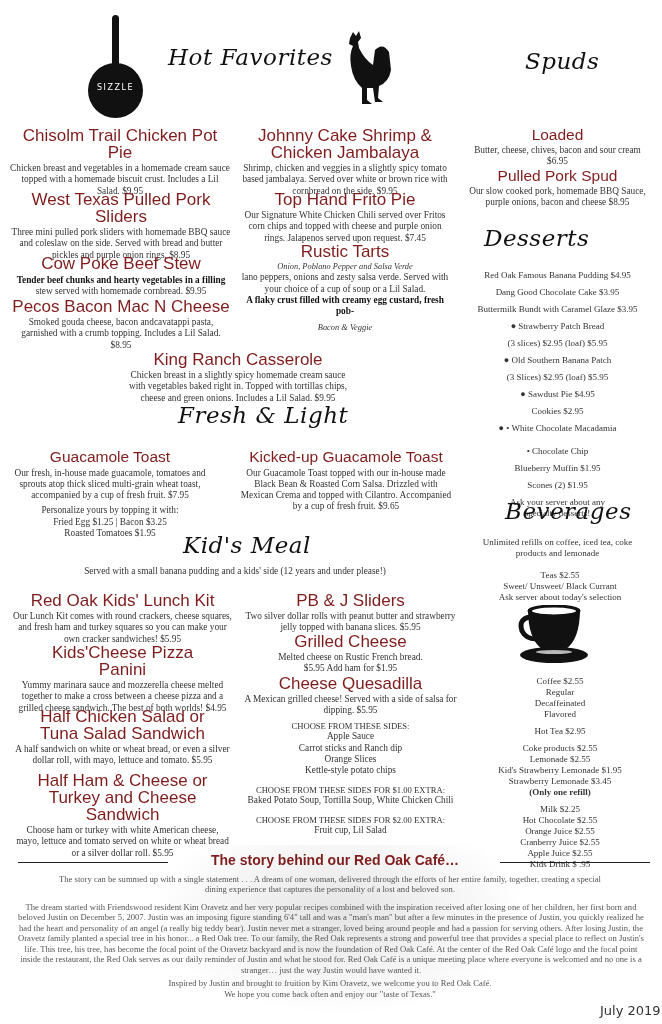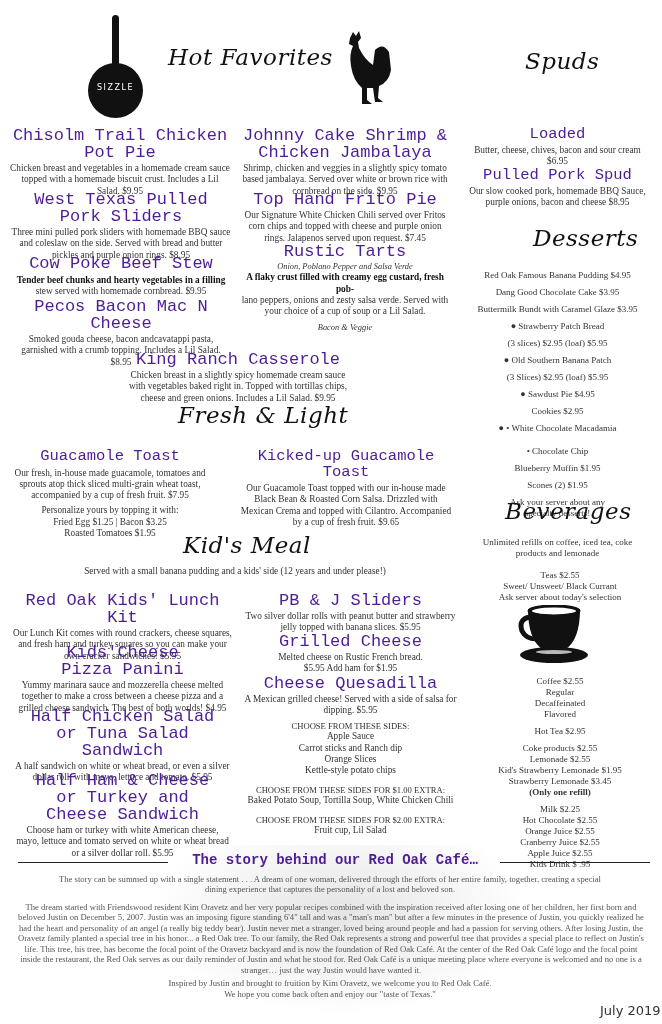--- a/index.html
+++ b/index.html
@@ -1,20 +1,20 @@
 <!DOCTYPE html>
 <html><head>
 <meta charset="utf-8">
 <style>
   * { box-sizing: border-box; margin: 0; padding: 0; }
   html, body { width: 662px; height: 1024px; background: #fff; overflow: hidden; }
   body { position: relative; color: #222; font-family: "DejaVu Serif", serif; }
   .abs { position: absolute; }
   .script { font-family: "DejaVu Serif", serif; font-style: italic; font-weight: normal; color: #111; letter-spacing: 0.5px; }
-  .mono { font-family: Liberation Mono, monospace; color: #4c1d95; text-align: center; line-height: 1.0; }
+  .mono { font-family: Liberation Sans, sans-serif; color: #7f1d1d; text-align: center; line-height: 1.0; }
   .desc { font-family: "Liberation Serif", "DejaVu Serif", serif; font-size: 9.3px; text-align: center; line-height: 1.22; color: #333; }
   .bold { font-weight: bold; color: #111; }
   .ital { font-style: italic; font-size: 8.4px; }
   .item { position: absolute; text-align: center; }
   .h1 { font-size: 17px; }
   .h2 { font-size: 15.5px; }
   .right-line { font-family: "Liberation Serif", "DejaVu Serif", serif; font-size: 9px; color: #333; text-align: center; line-height: 1.22; }
   .pan { position: absolute; left: 85px; top: 13px; width: 60px; height: 100px; }
   .story-bg { position: absolute; left: 150px; top: 845px; width: 380px; height: 170px; background: radial-gradient(ellipse at 50% 40%, rgba(180,180,180,0.35), rgba(255,255,255,0) 70%); }
 </style>
@@ -57,40 +57,40 @@
   <div class="mono h1">Johnny Cake Shrimp &amp; Chicken Jambalaya</div>
   <div class="desc" style="margin-top:2px;">Shrimp, chicken and veggies in a slightly spicy tomato based jambalaya. Served over white or brown rice with cornbread on the side. $9.95</div>
 </div>
 <div class="item" style="left:240px;top:191px;width:210px;">
   <div class="mono h1">Top Hand Frito Pie</div>
   <div class="desc" style="margin-top:2px;">Our Signature White Chicken Chili served over Fritos corn chips and topped with cheese and purple onion rings.  Jalapenos served upon request. $7.45</div>
 </div>
 <div class="item" style="left:238px;top:243px;width:214px;">
   <div class="mono h1">Rustic Tarts</div>
   <div class="desc ital" style="margin-top:2px;">Onion, Poblano Pepper and Salsa Verde</div>
+  <div class="desc">lano peppers, onions and zesty salsa verde. Served with your choice of a cup of soup or a Lil Salad.</div>
   <div class="desc bold">A flaky crust filled with creamy egg custard, fresh pob-</div>
-  <div class="desc">lano peppers, onions and zesty salsa verde. Served with your choice of a cup of soup or a Lil Salad.</div>
   <div class="desc ital" style="margin-top:5px;">Bacon &amp; Veggie</div>
 </div>
 
 <div class="item" style="left:128px;top:351px;width:220px;">
   <div class="mono h1">King Ranch Casserole</div>
   <div class="desc" style="margin-top:2px;">Chicken breast in a slightly spicy homemade cream sauce with vegetables baked right in. Topped with tortillas chips, cheese and green onions. Includes a Lil Salad. $9.95</div>
 </div>
 
 <div class="item" style="left:460px;top:127px;width:195px;">
   <div class="mono h2">Loaded</div>
   <div class="desc" style="margin-top:2px;padding:0 6px;">Butter, cheese, chives, bacon and sour cream $6.95</div>
 </div>
 <div class="item" style="left:460px;top:168px;width:195px;">
   <div class="mono h2">Pulled Pork Spud</div>
   <div class="desc" style="margin-top:2px;">Our slow cooked pork, homemade BBQ Sauce, purple onions, bacon and cheese $8.95</div>
 </div>
 
-<div class="abs script" style="left:533px;top:225px;font-size:23px;">Desserts</div>
+<div class="abs script" style="left:484px;top:225px;font-size:23px;">Desserts</div>
 <div class="abs" style="left:460px;top:270px;width:195px;">
   <div class="right-line" style="margin-bottom:6px;">Red Oak Famous Banana Pudding $4.95</div>
   <div class="right-line" style="margin-bottom:6px;">Dang Good Chocolate Cake $3.95</div>
   <div class="right-line" style="margin-bottom:6px;">Buttermilk Bundt with Caramel Glaze $3.95</div>
   <div class="right-line" style="margin-bottom:6px;"><span>●</span> <span>Strawberry Patch Bread</span></div>
   <div class="right-line" style="margin-bottom:6px;">(3 slices) $2.95 (loaf) $5.95</div>
   <div class="right-line" style="margin-bottom:6px;"><span>●</span> <span>Old Southern Banana Patch</span></div>
   <div class="right-line" style="margin-bottom:6px;">(3 Slices) $2.95 (loaf) $5.95</div>
   <div class="right-line" style="margin-bottom:6px;"><span>●</span> <span>Sawdust Pie $4.95</span></div>
   <div class="right-line" style="margin-bottom:6px;">Cookies $2.95</div>

